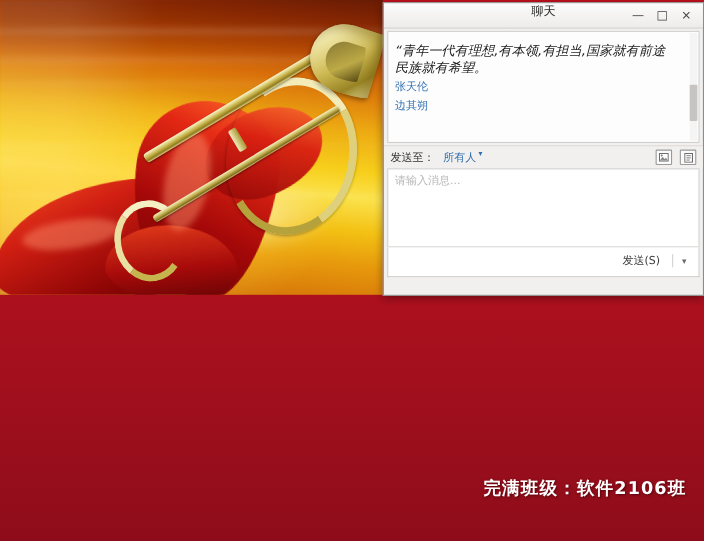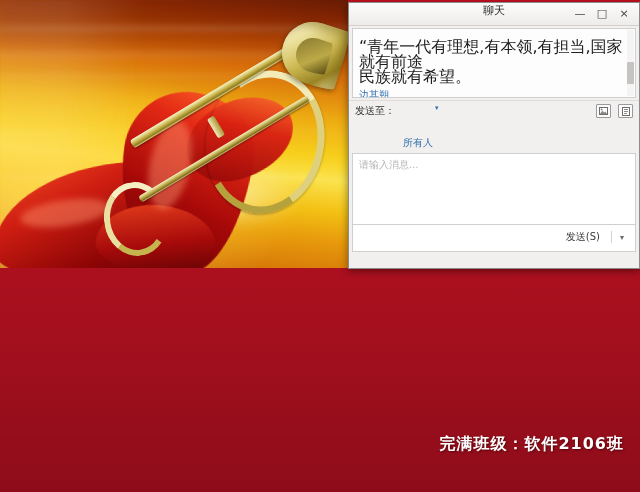--- a/index.html
+++ b/index.html
@@ -153,37 +153,36 @@
     flex:1 1 auto;background:#fdfdfd;border:1px solid #cfcfcf;margin:2px 3px 0 3px;
     position:relative;overflow:hidden;padding:2px 6px 0 6px;
   }
   .clip-top{ height:8px; overflow:hidden; }
   .clip-top .m-name{ position:relative; top:-6px; }
   .m-name{
     font-size:10px;color:#2f6fb0;margin:4px 0 1px 0;line-height:13px;
     font-family:"DejaVu Sans","Liberation Sans",sans-serif;
   }
   .m-text{
-    font-size:16px;color:#1c1c1c;line-height:15px;margin:0 0 2px 0;
-    font-family:"DejaVu Sans","Liberation Sans",sans-serif;white-space:pre-wrap;
+    font-size:12px;color:#1c1c1c;line-height:15px;margin:0 0 2px 0;
+    font-family:"DejaVu Sans","Liberation Sans",sans-serif;white-space:pre-wrap;font-style:italic;
   }
   #vscroll{
     position:absolute;right:1px;top:1px;bottom:1px;width:7px;background:#f4f4f4;
   }
   #vthumb{position:absolute;right:0;top:48%;width:7px;height:34%;background:#c6c3c0;border-radius:1px;}
 
   #sendbar{
     flex:0 0 auto;display:flex;
     padding:3px 6px;background:#f2f0ee;border-top:1px solid #dedbd8;margin-top:2px;
   }
   .sb-label{font-size:10px;color:#333;font-family:"DejaVu Sans",sans-serif;}
   .sb-target{
     font-size:10px;color:#2f6fb0;margin-left:8px;cursor:pointer;
     font-family:"DejaVu Sans",sans-serif;
-    margin-top:32px;
   }
   .sb-caret{font-size:7px;color:#2f6fb0;margin-left:2px;}
   .sb-icons{margin-left:auto;display:flex;gap:7px;}
   .sb-ico{
     width:13px;height:12px;border:1px solid #9a9a9a;background:#fbfbfb;border-radius:1px;
     display:flex;align-items:center;justify-content:center;
   }
   .sb-ico svg{display:block;}
 
   #composer{
@@ -254,20 +253,21 @@
       <div class="clip-top">
         <div class="m-name"></div>
       </div>
 
       <div>
         <div class="m-text">“青年一代有理想,有本领,有担当,国家就有前途
 民族就有希望。</div>
       </div>
 
       <div>
+        <div class="m-name">张天伦</div>
       </div>
 
       <div>
         <div class="m-name">边其朔</div>
       </div>
 
       <div id="vscroll">
         <div id="vthumb"></div>
       </div>
     </div>

